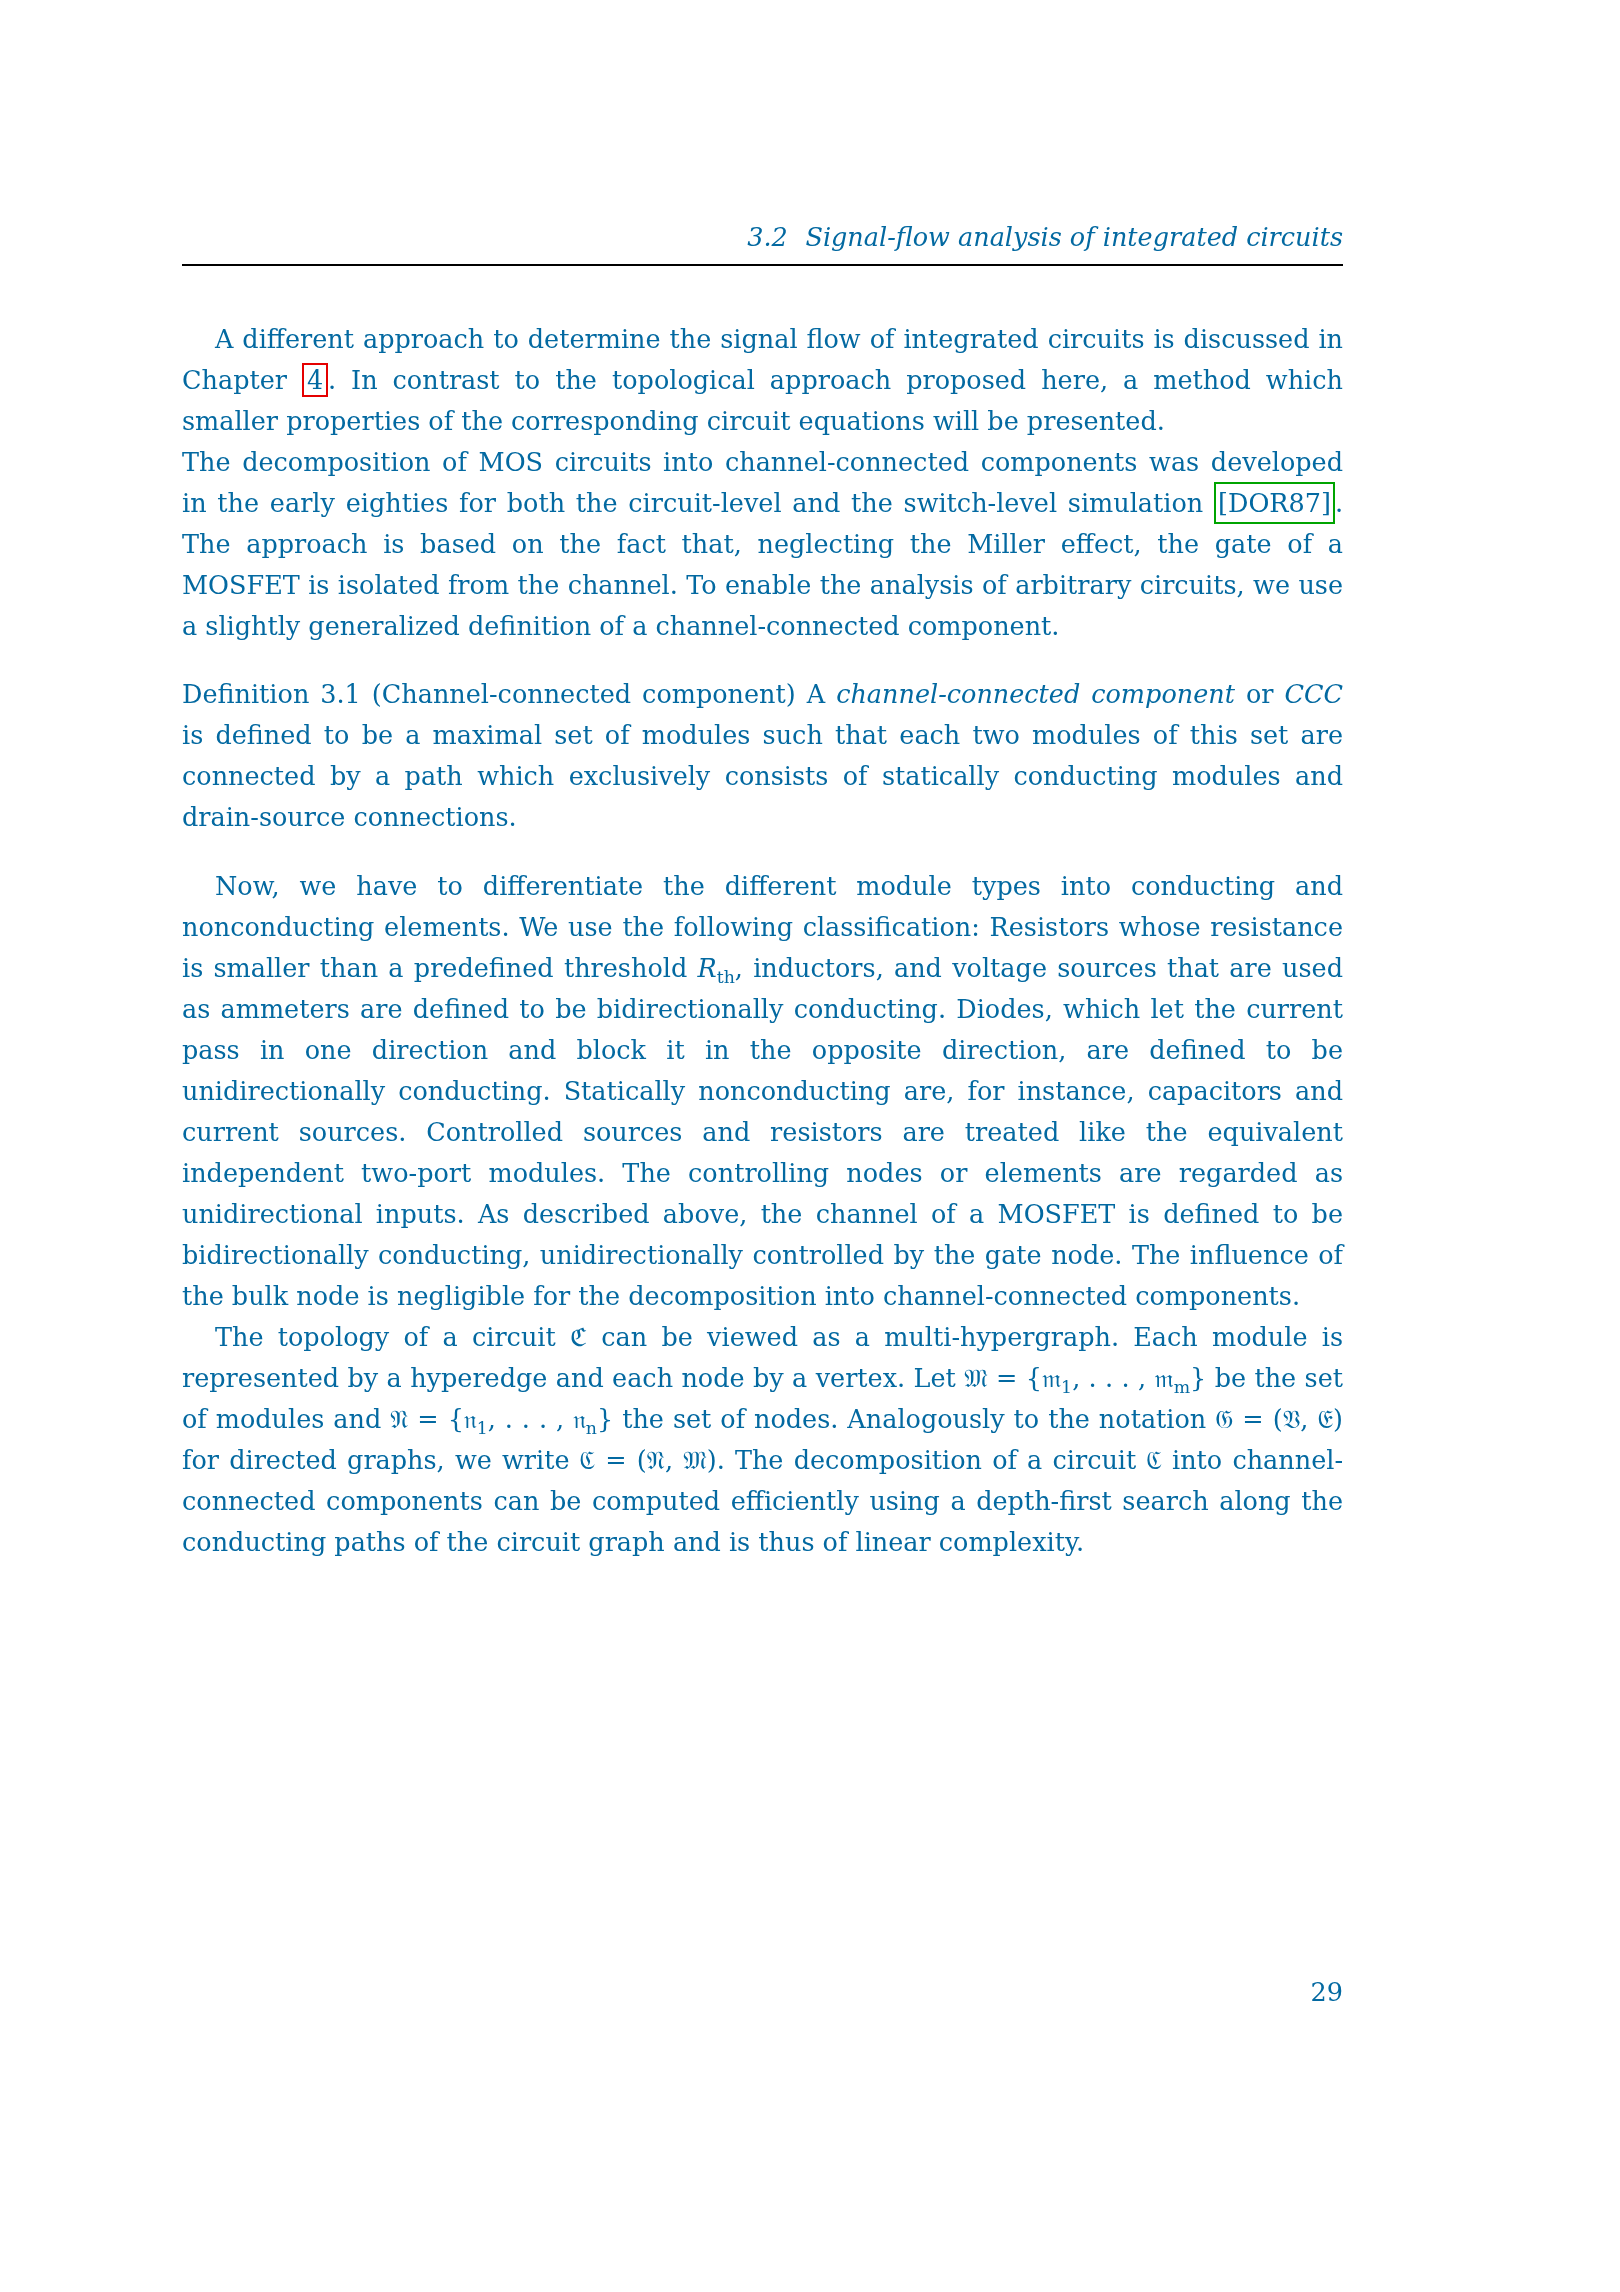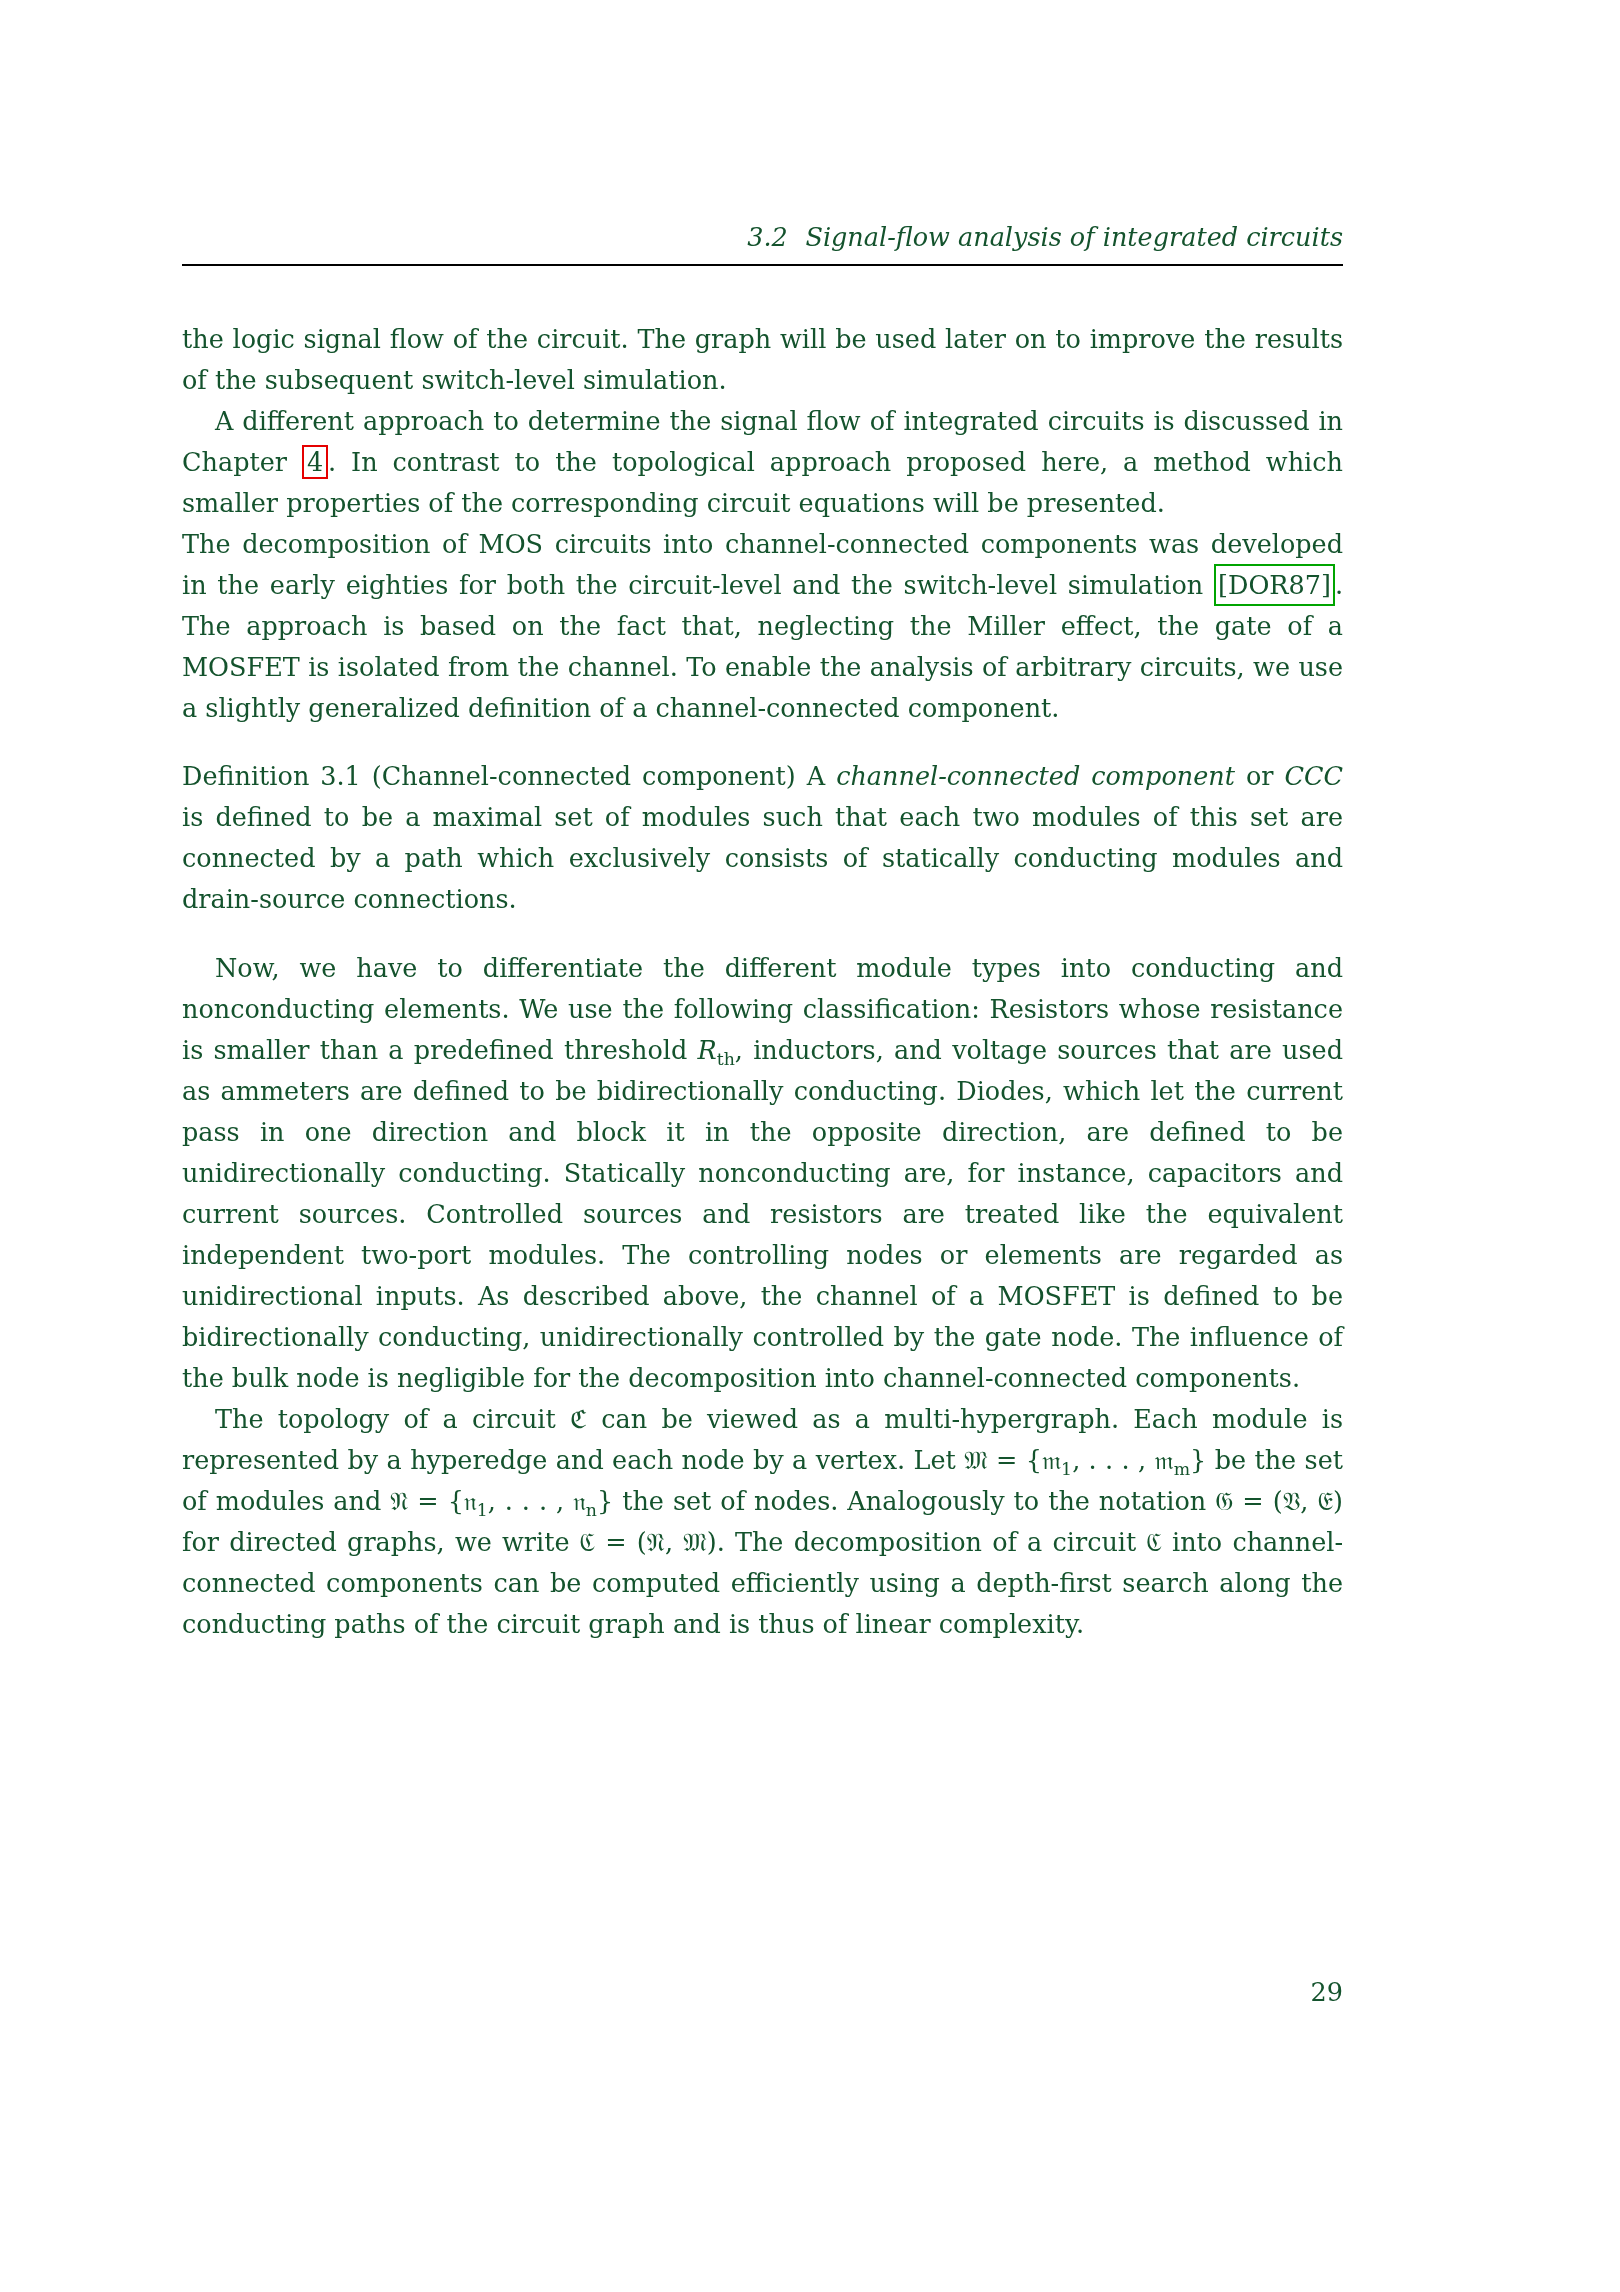--- a/index.html
+++ b/index.html
@@ -8,21 +8,21 @@
   }
   html,body{margin:0;padding:0;background:#ffffff;}
   .page{
     position:relative;
     width:1620px;
     height:2242px;
     background:#ffffff;
     box-sizing:border-box;
     padding:223px 277px 0 182px;
     font-family:"DejaVu Serif", serif;
-    color:#14532d;
+    color:#0369a1;
     overflow:hidden;
   }
   .running-header{
     text-align:right;
     font-style:italic;
     font-size:25.5px;
     line-height:29px;
     white-space:nowrap;
   }
   .rh-num{margin-right:17.6px;}
@@ -72,21 +72,20 @@
 </style>
 </head>
 <body>
 
 <div class="page">
   <div class="running-header">
     <span class="rh-num">3.2</span><span>Signal-flow analysis of integrated circuits</span>
   </div>
   <div class="header-rule"></div>
   <div class="content">
-      <p class="para"><span>the logic signal flow of the circuit. The graph will be used later on to improve the results of the subsequent switch-level simulation.</span></p>
       <p class="para indent"><span>A different approach to determine the signal flow of integrated circuits is discussed in Chapter </span><span class="boxred">4</span><span>. In contrast to the topological approach proposed here, a method which smaller properties of the corresponding circuit equations will be presented.</span></p>
       <p class="para"><span>The decomposition of MOS circuits into channel-connected components was developed in the early eighties for both the circuit-level and the switch-level simulation </span><span class="boxgreen">[DOR87]</span><span>. The approach is based on the fact that, neglecting the Miller effect, the gate of a MOSFET is isolated from the channel. To enable the analysis of arbitrary circuits, we use a slightly generalized definition of a channel-connected component.</span></p>
       <p class="para definition"><span class="b">Definition 3.1 (Channel-connected component)</span><span> A </span><span class="i">channel-connected component</span><span> or </span><span class="i">CCC</span><span> is defined to be a maximal set of modules such that each two modules of this set are connected by a path which exclusively consists of statically conducting modules and drain-source connections.</span></p>
       <p class="para indent"><span>Now, we have to differentiate the different module types into conducting and nonconducting elements. We use the following classification: Resistors whose resistance is smaller than a predefined threshold </span><span class="m">R</span><span class="msub">th</span><span>, inductors, and voltage sources that are used as ammeters are defined to be bidirectionally conducting. Diodes, which let the current pass in one direction and block it in the opposite direction, are defined to be unidirectionally conducting. Statically nonconducting are, for instance, capacitors and current sources. Controlled sources and resistors are treated like the equivalent independent two-port modules. The controlling nodes or elements are regarded as unidirectional inputs. As described above, the channel of a MOSFET is defined to be bidirectionally conducting, unidirectionally controlled by the gate node. The influence of the bulk node is negligible for the decomposition into channel-connected components.</span></p>
       <p class="para indent"><span>The topology of a circuit </span><span class="frak">ℭ</span><span> can be viewed as a multi-hypergraph. Each module is represented by a hyperedge and each node by a vertex. Let </span><span class="frak">𝔐</span><span> = {</span><span class="frak">𝔪</span><span class="rsub">1</span><span>, . . . , </span><span class="frak">𝔪</span><span class="msub">m</span><span>} be the set of modules and </span><span class="frak">𝔑</span><span> = {</span><span class="frak">𝔫</span><span class="rsub">1</span><span>, . . . , </span><span class="frak">𝔫</span><span class="msub">n</span><span>} the set of nodes. Analogously to the notation </span><span class="frak">𝔊</span><span> = (</span><span class="frak">𝔙</span><span>, </span><span class="frak">𝔈</span><span>) for directed graphs, we write </span><span class="frak">ℭ</span><span> = (</span><span class="frak">𝔑</span><span>, </span><span class="frak">𝔐</span><span>). The decomposition of a circuit </span><span class="frak">ℭ</span><span> into channel-connected components can be computed efficiently using a depth-first search along the conducting paths of the circuit graph and is thus of linear complexity.</span></p>
     </div>
   <div class="page-number">29</div>
 </div>
 
 

